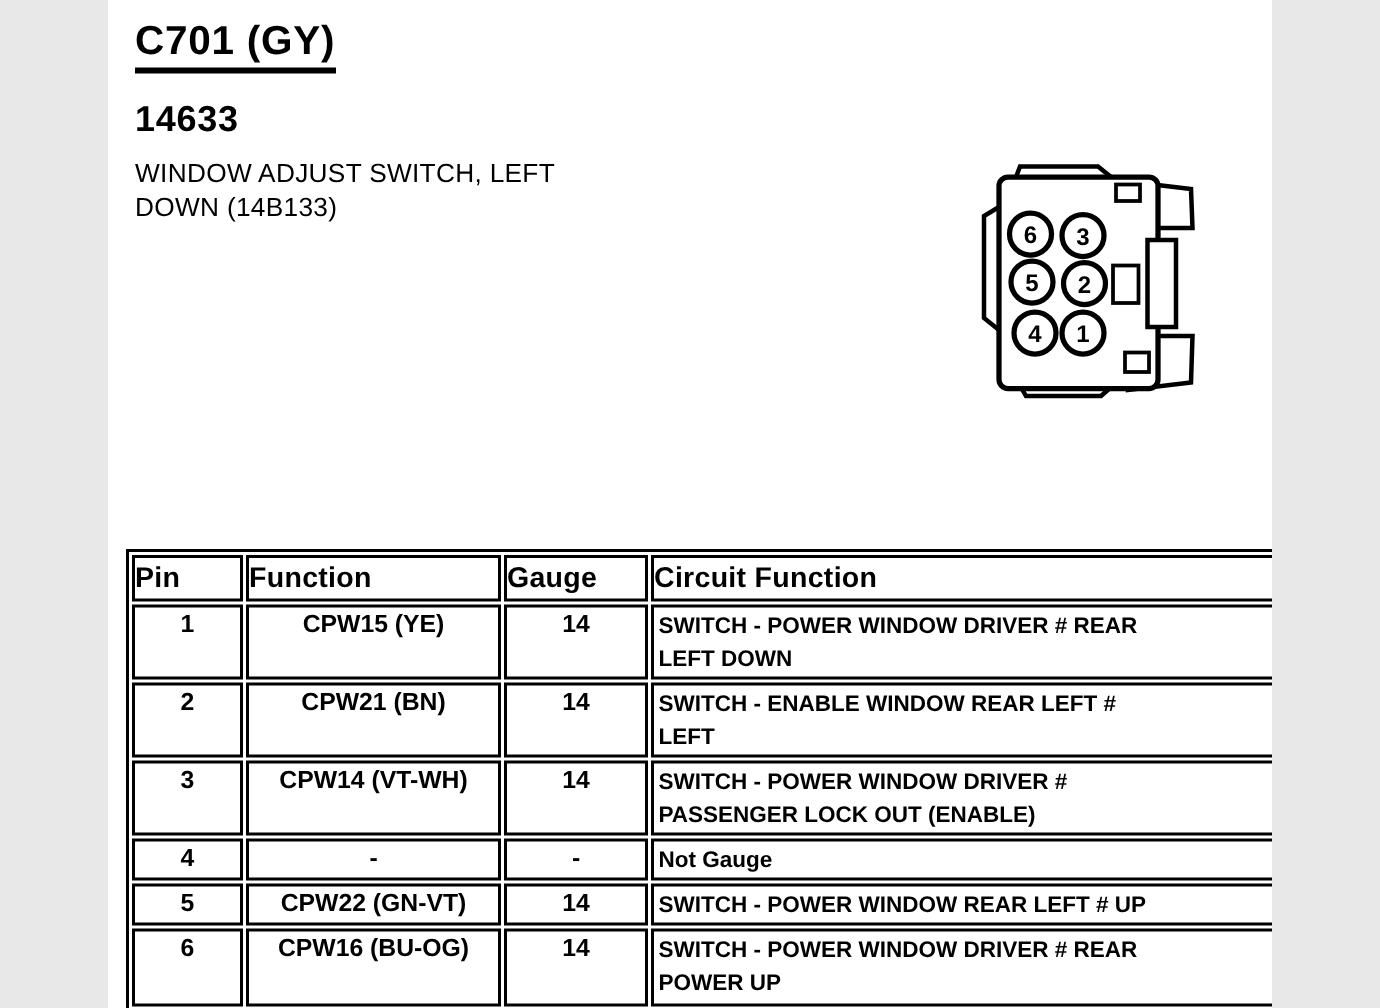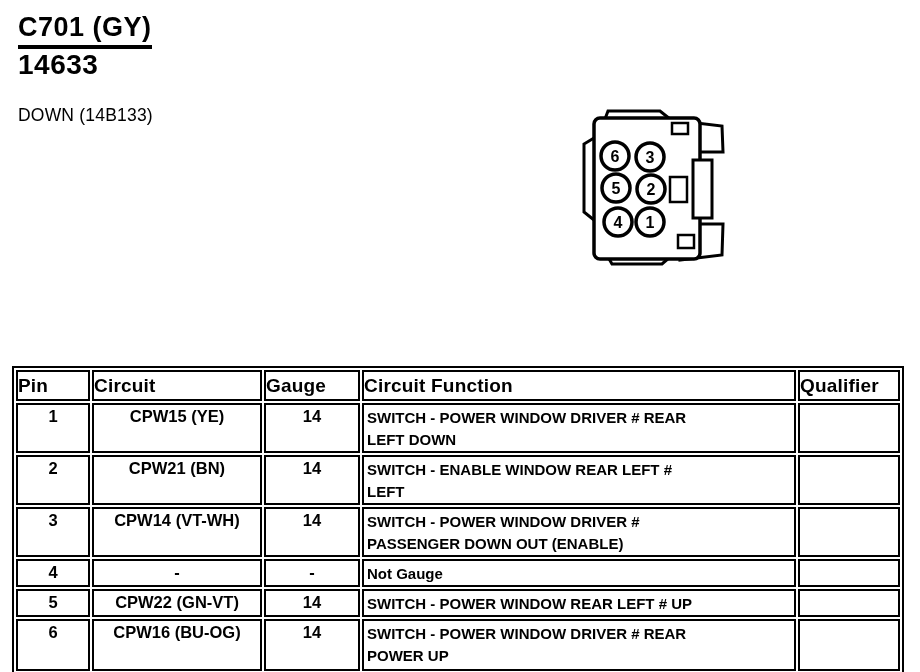--- a/index.html
+++ b/index.html
@@ -1,31 +1,31 @@
 <!DOCTYPE html>
 <html><head>
 <meta charset="utf-8">
 <style>
   html,body { margin:0; padding:0; background:#e8e8e8; }
   .page {
-    position:relative; width:920px; height:672px; background:#ffffff;
+    position:relative; width:776px; height:672px; background:#ffffff;
     font-family:"Liberation Sans", sans-serif; color:#000; overflow:hidden;
     margin:0 auto;
   }
   
   .connector-id {
     position:absolute; left:18px; top:12px;
     font-size:27px; font-weight:bold; letter-spacing:0.5px;
   }
   .connector-id .u {
     display:inline-block; border-bottom:4px solid #000; padding-bottom:2px;
   }
   .part-number {
-    position:absolute; left:18px; top:49px;
-    font-size:28px; font-weight:bold; letter-spacing:0.5px;
+    position:absolute; left:18px; top:66px;
+    font-size:24px; font-weight:bold; letter-spacing:0.5px;
   }
   .description {
     position:absolute; left:18px; top:104px;
     font-size:17.5px; font-weight:normal; line-height:23px; letter-spacing:0.2px;
   }
   
   .connector-svg { position:absolute; left:572px; top:100px; }
   .connector-svg path, .connector-svg rect, .connector-svg circle, .connector-svg line {
     fill:#fff; stroke:#000;
   }
@@ -60,20 +60,21 @@
 </head>
 <body>
 
 <div class="page">
 
   <div class="connector-id">
     <span class="u">C701 (GY)</span>
   </div>
   <div class="part-number">14633</div>
   <div class="description">
+    <div>WINDOW ADJUST SWITCH, LEFT</div>
     <div>DOWN (14B133)</div>
   </div>
 
   <svg class="connector-svg" width="168" height="178" viewBox="0 0 168 178">
 
     <path d="M22,38 L12,44 L12,112 L22,120" stroke-width="3"></path>
 
     <path d="M33,19 L36,11 L88,11 L98,19" stroke-width="3"></path>
 
     <path d="M36,157 L40,164 L90,164 L98,157" stroke-width="3"></path>
@@ -108,21 +109,21 @@
       <colgroup>
         <col style="width:74px">
           <col style="width:170px">
           <col style="width:96px">
         <col style="width:434px">
           <col style="width:102px">
       </colgroup>
       <thead>
         <tr>
           <th>Pin</th>
-          <th>Circuit</th>
+          <th>Function</th>
           <th>Gauge</th>
           <th>Circuit Function</th>
           <th>Qualifier</th>
         </tr>
       </thead>
       <tbody>
         <tr>
           <td class="ctr">1</td>
           <td class="ctr">CPW15 (YE)</td>
           <td class="ctr">14</td>
@@ -141,21 +142,21 @@
             <div>LEFT</div>
           </td>
           <td></td>
         </tr>
         <tr>
           <td class="ctr">3</td>
           <td class="ctr">CPW14 (VT-WH)</td>
           <td class="ctr">14</td>
           <td class="fn">
             <div>SWITCH - POWER WINDOW DRIVER #</div>
-            <div>PASSENGER DOWN OUT (ENABLE)</div>
+            <div>PASSENGER LOCK OUT (ENABLE)</div>
           </td>
           <td></td>
         </tr>
         <tr>
           <td class="ctr">4</td>
           <td class="ctr">-</td>
           <td class="ctr">-</td>
           <td class="fn">
             <div>Not Gauge</div>
             <div></div>

